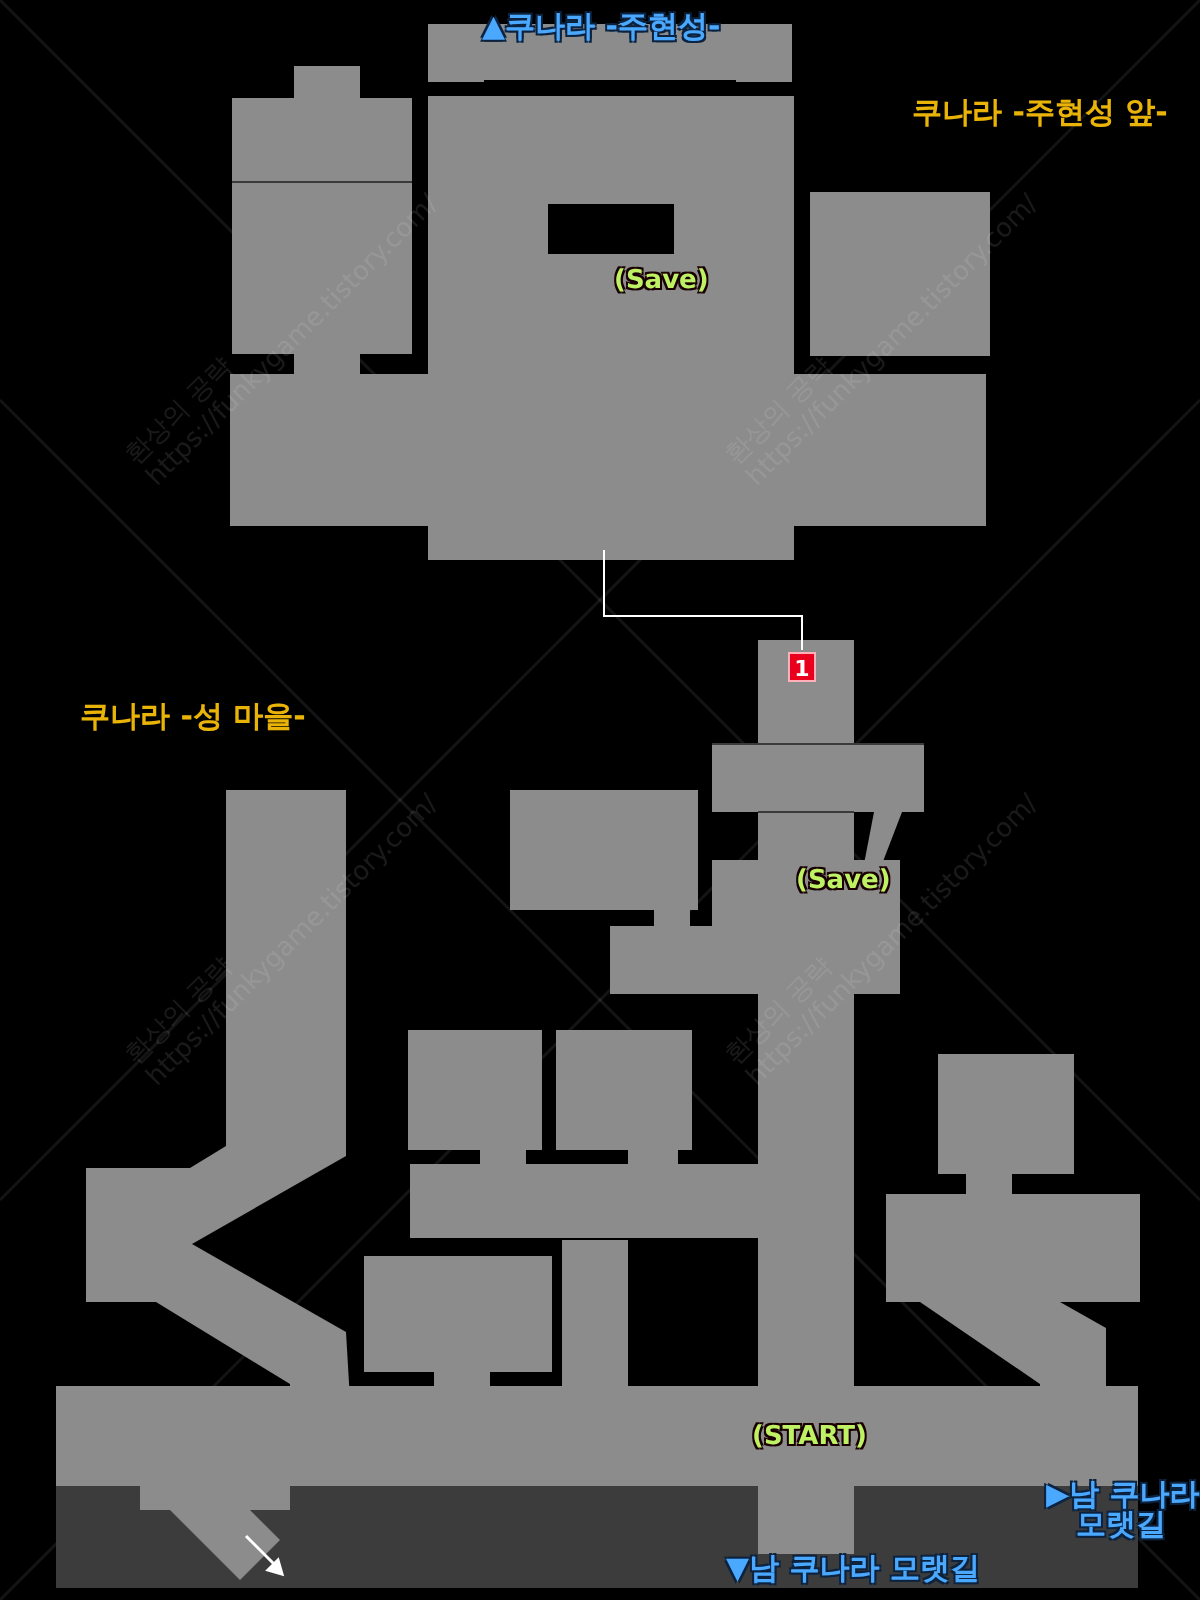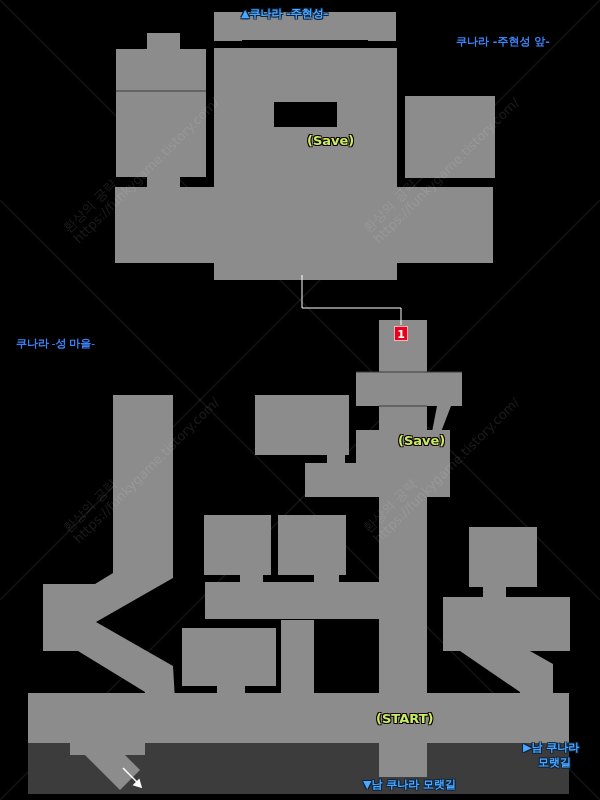--- a/index.html
+++ b/index.html
@@ -1,19 +1,19 @@
 <!DOCTYPE html>
 <html><head>
   <meta charset="utf-8">
   <style>
     html, body { margin: 0; padding: 0; background: #000; }
     body { width: 600px; height: 800px; overflow: hidden; position: relative; font-family: "DejaVu Sans", sans-serif; }
     .map { position: absolute; left: 0; top: 0; width: 600px; height: 800px; }
-    .lbl { position: absolute; white-space: nowrap; font-weight: bold; font-size: 11px; line-height: 15px; }
-    .area-title { color: #3b82f6; }
+    .lbl { position: absolute; white-space: nowrap; font-weight: bold; font-size: 15px; line-height: 15px; }
+    .area-title { color: #eab308; margin-top: 15px; }
     .exit { color: #4aa8ff; text-shadow: -1px -1px 0 #0c2340, 1px -1px 0 #0c2340, -1px 1px 0 #0c2340, 1px 1px 0 #0c2340; }
     .marker { color: #bef264; text-shadow: -1px -1px 0 #1a0000, 1px -1px 0 #1a0000, -1px 1px 0 #1a0000, 1px 1px 0 #1a0000; font-size: 13px; }
     .badge { position: absolute; width: 14px; height: 15px; background: #e8001c; border: 1px solid #ffb0b8; color: #fff; font-size: 11px; font-weight: bold; text-align: center; line-height: 15px; box-sizing: border-box; }
     .wm { position: absolute; color: rgba(255,255,255,0.10); font-size: 13px; transform: rotate(-45deg); transform-origin: left top; white-space: nowrap; line-height: 15px; }
   </style>
 </head>
 <body>
 
 <svg class="map" viewBox="0 0 600 800" xmlns="http://www.w3.org/2000/svg">
 
@@ -96,21 +96,21 @@
   <div>https://funkygame.tistory.com/</div>
 </div>
 <div class="wm" style="left:360px;top:525px;">
   <div>환상의 공략</div>
   <div>https://funkygame.tistory.com/</div>
 </div>
 
 <div class="lbl exit" style="left:241px;top:6px;">▲쿠나라 -주현성-</div>
 <div class="lbl area-title" style="left:456px;top:34px;">쿠나라 -주현성 앞-</div>
 <div class="lbl marker" style="left:307px;top:133px;">(Save)</div>
-<div class="lbl area-title" style="left:16px;top:336px;font-family:Liberation Serif, serif;">쿠나라 -성 마을-</div>
+<div class="lbl area-title" style="left:40px;top:336px;">쿠나라 -성 마을-</div>
 <div class="badge" style="left:394px;top:326px;">1</div>
 <div class="lbl marker" style="left:398px;top:433px;">(Save)</div>
 <div class="lbl marker" style="left:376px;top:711px;">(START)</div>
 <div class="lbl exit" style="left:363px;top:777px;">▼남 쿠나라 모랫길</div>
 <div class="lbl exit" style="left:523px;top:740px;">
   <div>▶남 쿠나라</div>
   <div style="padding-left:15px;">모랫길</div>
 </div>
 
 </body></html>

